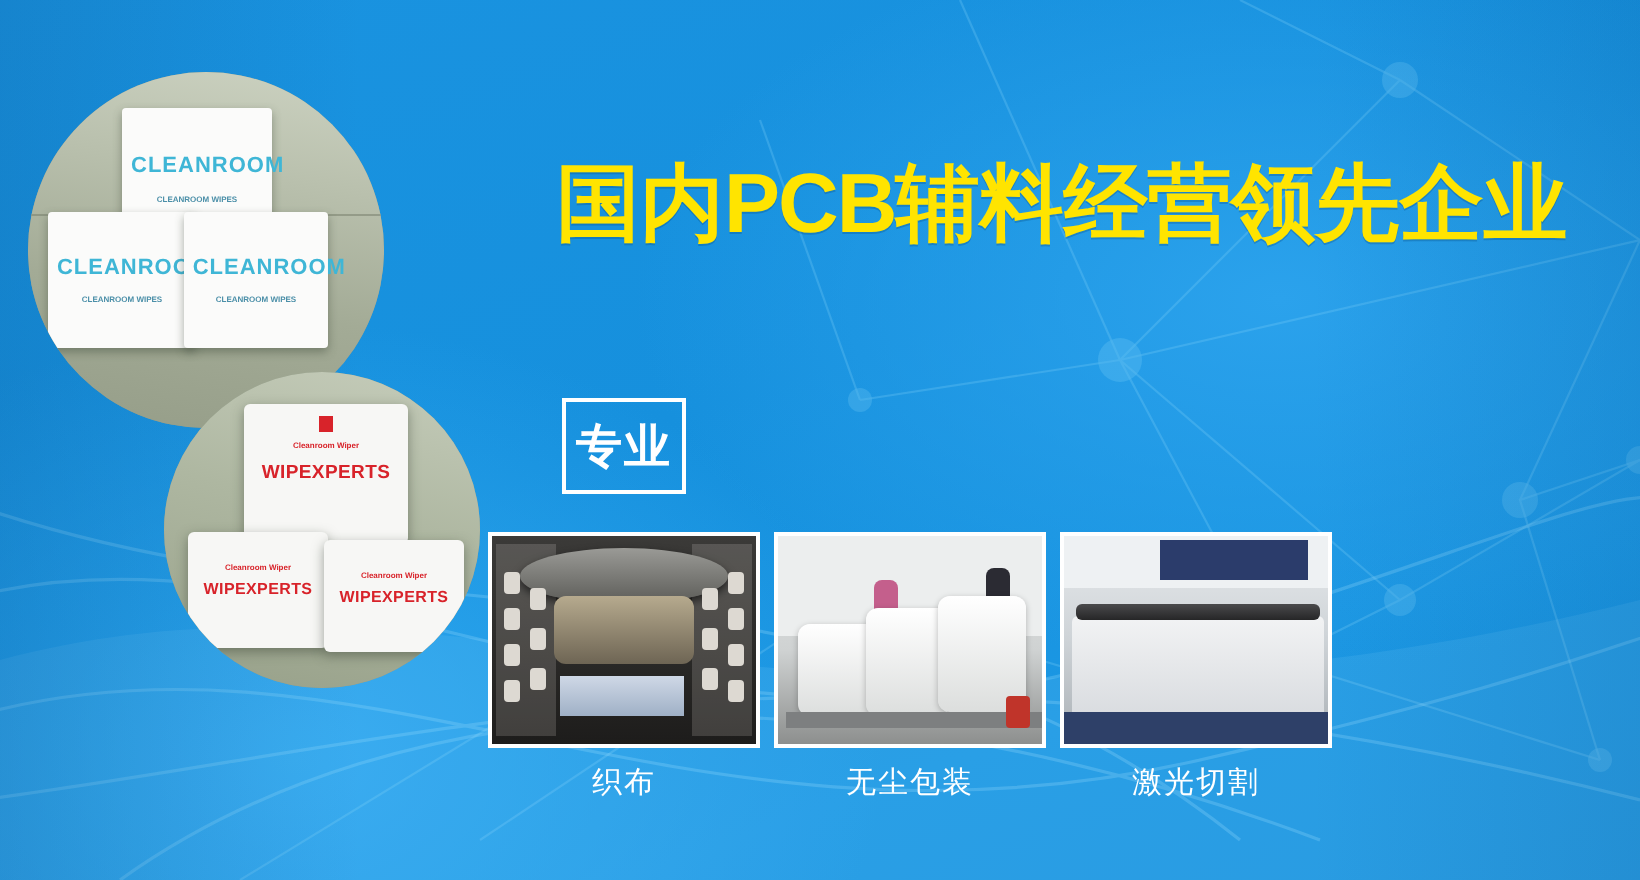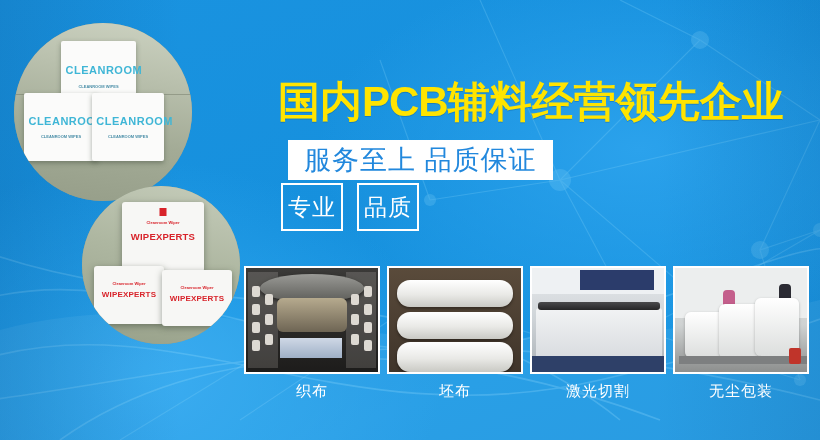--- a/index.html
+++ b/index.html
@@ -27,21 +27,21 @@
                linear-gradient(270deg, rgba(8,80,140,.16) 0%, rgba(8,80,140,0) 20%);
   }
 
   
   .circ {
     position:absolute;
     border-radius:50%;
     overflow:hidden;
     background:#8f9a86;
   }
-  .circ-1 { left:14px; top:23px; width:178px; height:178px; }
+  .circ-1 { left:14px; top:36px; width:178px; height:178px; }
   .circ-2 { left:82px; top:186px; width:158px; height:158px; }
   .circ-inner { position:absolute; inset:0; }
 
   
   .floor1 {
     position:absolute; inset:0;
     background:
       linear-gradient(190deg,#cdd3c2 0%,#b9c0ad 30%,#a3ab96 62%,#959d88 100%);
   }
   .floor1:after{
@@ -114,21 +114,21 @@
     height:40px; padding:0 16px;
     background:#ffffff;
     display:flex; align-items:center;
   }
   .subbar span {
     font-size:27px; font-weight:400; color:#2288dd;
     letter-spacing:1px; white-space:nowrap;
   }
 
   
-  .tags { position:absolute; left:281px; top:183px; display:flex; gap:14px; }
+  .tags { position:absolute; left:281px; top:199px; display:flex; gap:14px;font-weight:bold; }
   .tag {
     width:62px; height:48px;
     border:2px solid #ffffff;
     display:flex; align-items:center; justify-content:center;
     color:#ffffff; font-size:23px; letter-spacing:1px;
   }
 
   
   .thumbs {
     position:absolute; left:244px; top:266px;
@@ -299,30 +299,24 @@
         <div class="bt">Cleanroom Wiper</div>
         <div class="bl">WIPEXPERTS</div>
       </div>
     </div>
   </div>
 
   <div class="headline">
     <span>国内</span><span class="en">PCB</span><span>辅料经营领先企业</span>
   </div>
 
-  <div class="subbar">
-    <span>服务至上 品质保证</span>
-  </div>
 
   <div class="tags">
     <div class="tag">
       <span>专业</span>
-    </div>
-    <div class="tag">
-      <span>品质</span>
     </div>
   </div>
 
   <div class="thumbs">
 
     <div class="thumb-wrap">
       <div class="thumb">
         <div class="scene s-knit">
           <div class="panel-l"></div>
             <div class="panel-r"></div>
@@ -341,55 +335,45 @@
           <div class="cone" style="right:6px; top:72px;"></div>
           <div class="cone" style="right:19px;top:26px;"></div>
           <div class="cone" style="right:19px;top:46px;"></div>
           <div class="cone" style="right:19px;top:66px;"></div>
           <div class="fabric"></div>
         </div>
       </div>
       <div class="cap">织布</div>
     </div>
 
-    <div class="thumb-wrap">
-      <div class="thumb">
-        <div class="scene s-roll">
-          <div class="r r1"></div>
-            <div class="r r2"></div>
-            <div class="r r3"></div>
-        </div>
-      </div>
-      <div class="cap">坯布</div>
-    </div>
-
-    <div class="thumb-wrap">
-      <div class="thumb">
-        <div class="scene s-laser">
-          <div class="wall"></div>
-            <div class="blue"></div>
-          <div class="bed"></div>
-            <div class="gantry"></div>
-            <div class="base"></div>
-        </div>
-      </div>
-      <div class="cap">激光切割</div>
-    </div>
 
     <div class="thumb-wrap">
       <div class="thumb">
         <div class="scene s-pack">
           <div class="wall2"></div>
           <div class="worker w-a"></div>
             <div class="worker w-b"></div>
           <div class="pile p1"></div>
             <div class="pile p2"></div>
             <div class="pile p3"></div>
           <div class="table"></div>
             <div class="stool"></div>
         </div>
       </div>
       <div class="cap">无尘包装</div>
     </div>
 
+    <div class="thumb-wrap">
+      <div class="thumb">
+        <div class="scene s-laser">
+          <div class="wall"></div>
+            <div class="blue"></div>
+          <div class="bed"></div>
+            <div class="gantry"></div>
+            <div class="base"></div>
+        </div>
+      </div>
+      <div class="cap">激光切割</div>
+    </div>
+
   </div>
 
 </div>
 
 </body></html>

